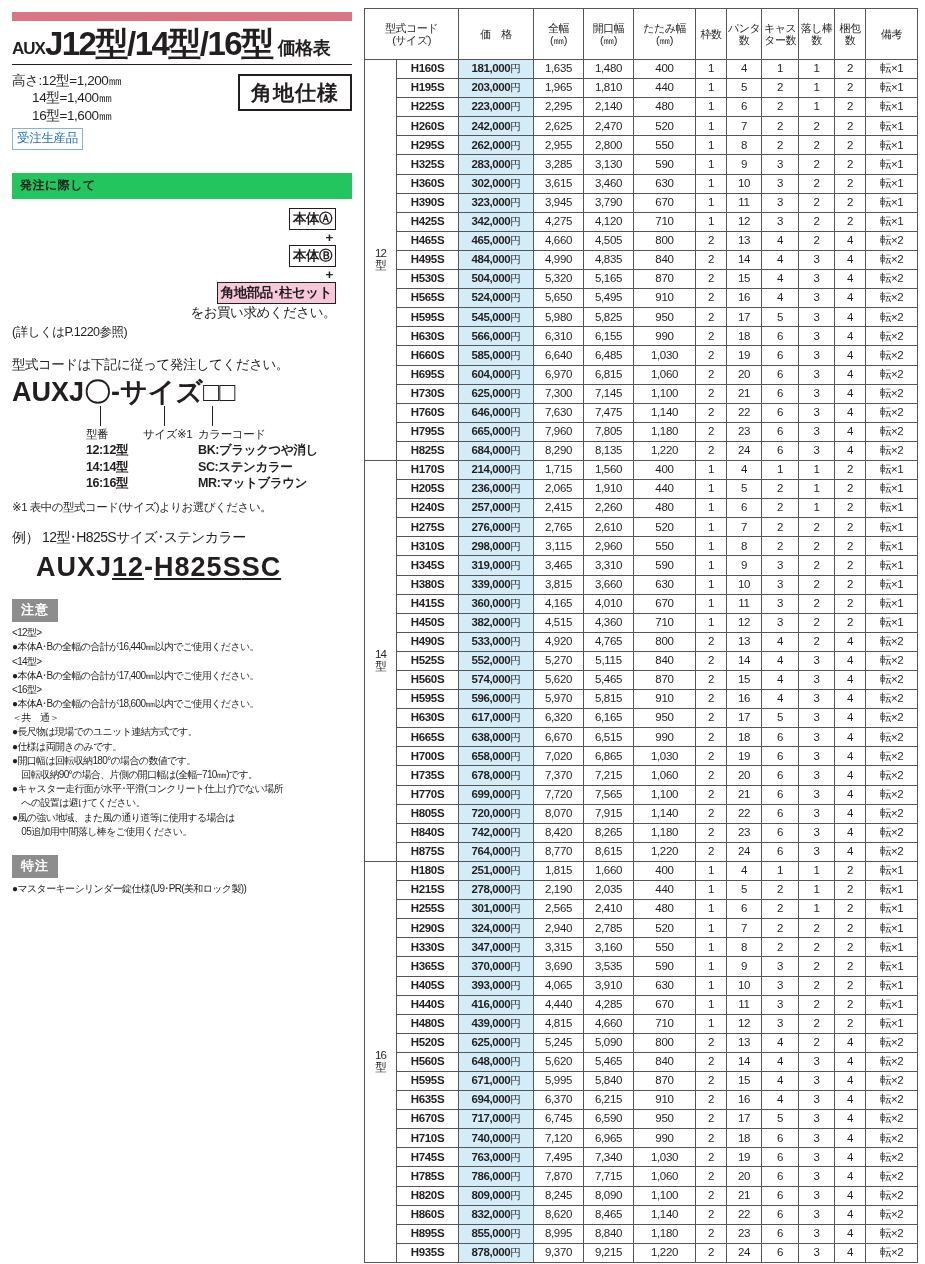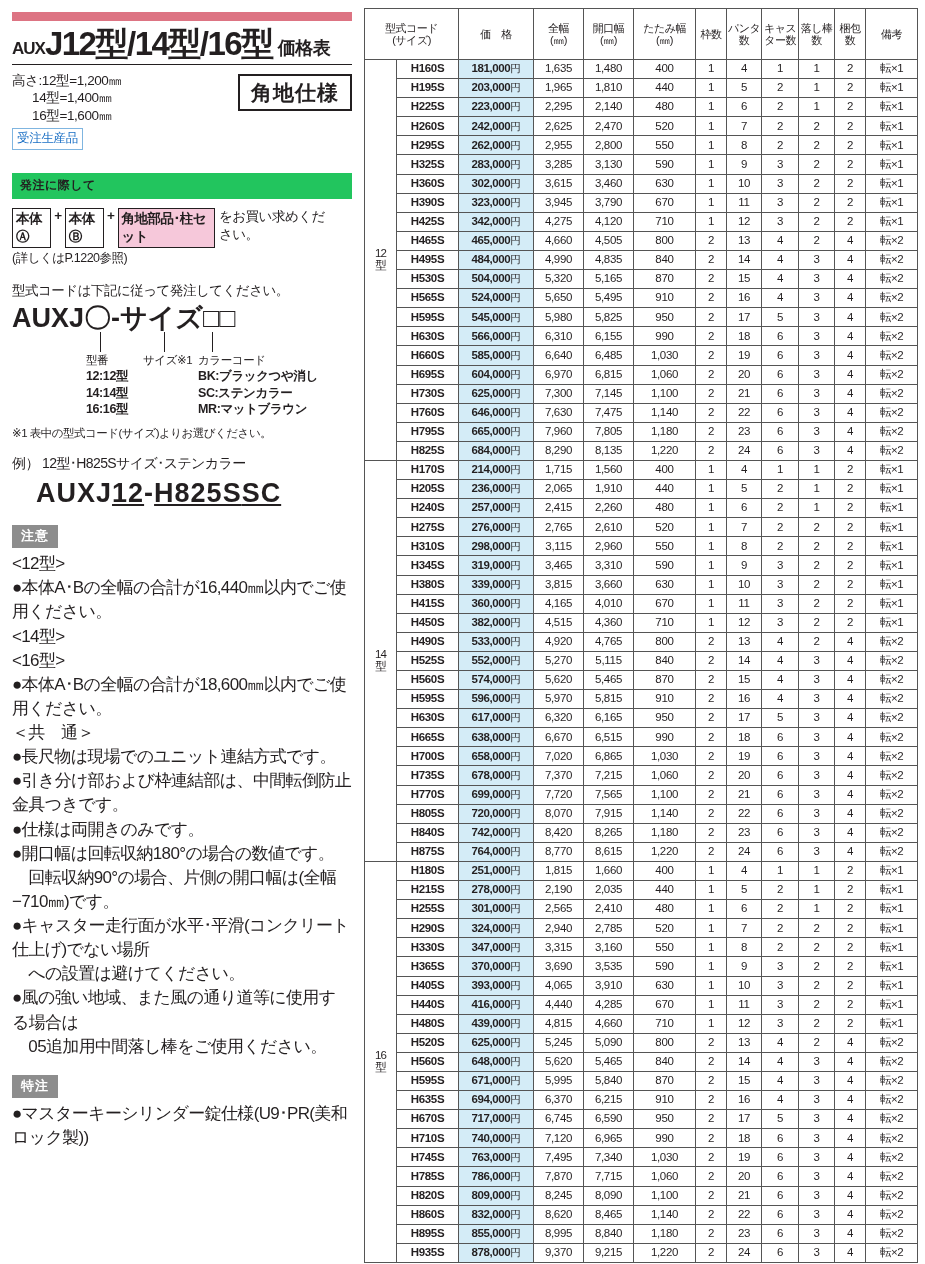--- a/index.html
+++ b/index.html
@@ -35,21 +35,21 @@
   }
   .madebadge{
     display:inline-block;border:1px solid #7fb5e0;color:#1a6fc4;
     font-size:12.5px;padding:1px 4px 2px 4px;margin:4px 0 0 4px;letter-spacing:-0.3px;
   }
 
   .secthead{
     background:#22c55e;font-size:12px;font-weight:bold;
     padding:4px 26px 5px 8px;margin:23px 4px 0 4px;letter-spacing:0.5px;
   }
-  .buyline{display:flex;align-items:flex-start;margin:9px 20px 0 4px;flex-wrap:nowrap;font-size:13.5px;letter-spacing:-0.5px;}
+  .buyline{display:flex;align-items:flex-end;margin:9px 20px 0 4px;flex-wrap:nowrap;font-size:13.5px;letter-spacing:-0.5px;flex-direction:column;}
   .bx{border:1.2px solid #231f20;padding:1px 3px;font-weight:bold;font-size:13.5px;}
   .bx.pink{background:#f6c8da;}
   .plus{padding:0 3px;font-weight:bold;font-size:13.5px;}
   .buytail{padding-left:4px;font-size:13.5px;}
   .note-sm{font-size:12.5px;margin:2px 4px 0 4px;letter-spacing:-0.5px;}
 
   .codelead{font-size:13.5px;margin:15px 4px 0 4px;letter-spacing:-0.5px;}
   .codebig{font-size:27px;font-weight:bold;margin:4px 4px 0 4px;letter-spacing:0px;line-height:1.05;}
 
   .legend{position:relative;height:92px;margin:0 4px;}
@@ -60,21 +60,21 @@
   .star1{font-size:11.5px;margin:2px 4px 0 4px;letter-spacing:-0.5px;}
 
   .exline{font-size:14px;margin:14px 4px 0 4px;letter-spacing:-0.6px;}
   .exbig{font-size:27px;font-weight:bold;margin:5px 4px 0 28px;letter-spacing:1px;}
   .exbig u{text-decoration:underline;text-underline-offset:2px;}
 
   .tagbadge{
     display:inline-block;background:#8d8d8d;color:#ffffff;font-size:13px;font-weight:bold;
     padding:2px 9px 3px 9px;margin:16px 4px 0 4px;letter-spacing:1px;
   }
-  .bullets{font-size:17px;line-height:1.42;margin:4px 4px 0 4px;letter-spacing:-0.65px;}
+  .bullets{font-size:10px;line-height:1.42;margin:4px 4px 0 4px;letter-spacing:-0.65px;}
   .bullets div{white-space:pre-wrap;}
 
   
   .right{position:absolute;left:364px;top:8px;width:557px;}
 
   table.main{border-collapse:collapse;width:554px;table-layout:fixed;}
   table.main th,table.main td{
     border:0.8px solid #555;font-size:11.5px;text-align:center;
     padding:0;height:18.1px;line-height:1;color:#231f20;
   }
@@ -171,25 +171,25 @@
     <div class="star1">※1 表中の型式コード(サイズ)よりお選びください。</div>
 
     <div class="exline">例） 12型･H825Sサイズ･ステンカラー</div>
     <div class="exbig"><span>AUXJ</span><u>12</u><span>-</span><u>H825S</u><u>SC</u></div>
 
     <div class="tagbadge">注意</div>
     <div class="bullets">
       <div>&lt;12型&gt;</div>
       <div>●本体A･Bの全幅の合計が16,440㎜以内でご使用ください。</div>
       <div>&lt;14型&gt;</div>
+      <div>●本体A･Bの全幅の合計が17,400㎜以内でご使用ください。</div>
       <div>&lt;16型&gt;</div>
       <div>●本体A･Bの全幅の合計が18,600㎜以内でご使用ください。</div>
       <div>＜共　通＞</div>
       <div>●長尺物は現場でのユニット連結方式です。</div>
-      <div>●引き分け部および枠連結部は、中間転倒防止金具つきです。</div>
       <div>●仕様は両開きのみです。</div>
       <div>●開口幅は回転収納180°の場合の数値です。</div>
       <div>　回転収納90°の場合、片側の開口幅は(全幅−710㎜)です。</div>
       <div>●キャスター走行面が水平･平滑(コンクリート仕上げ)でない場所</div>
       <div>　への設置は避けてください。</div>
       <div>●風の強い地域、また風の通り道等に使用する場合は</div>
       <div>　05追加用中間落し棒をご使用ください。</div>
     </div>
 
     <div class="tagbadge">特注</div>

